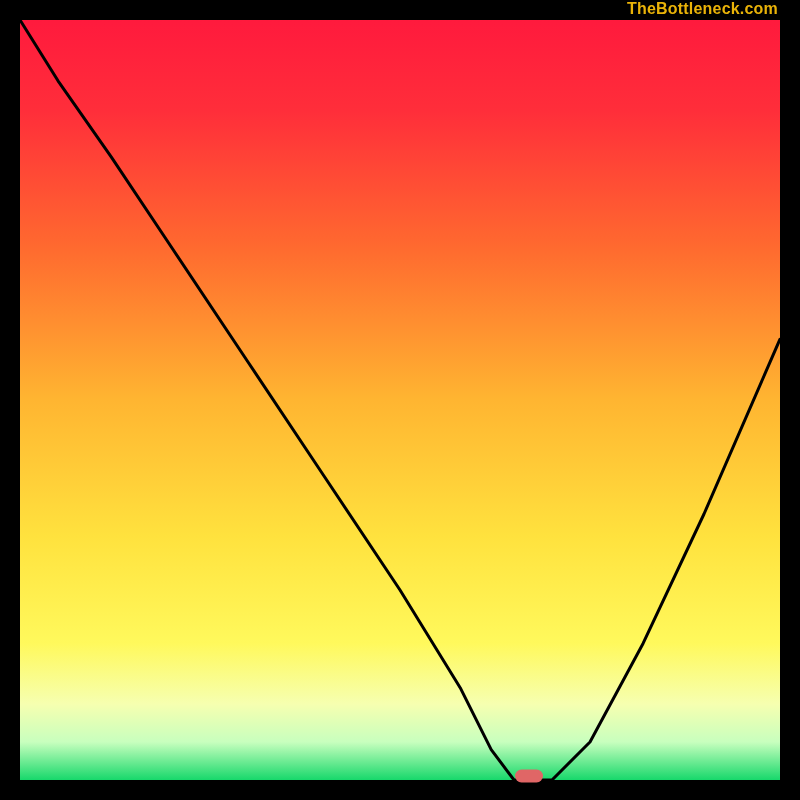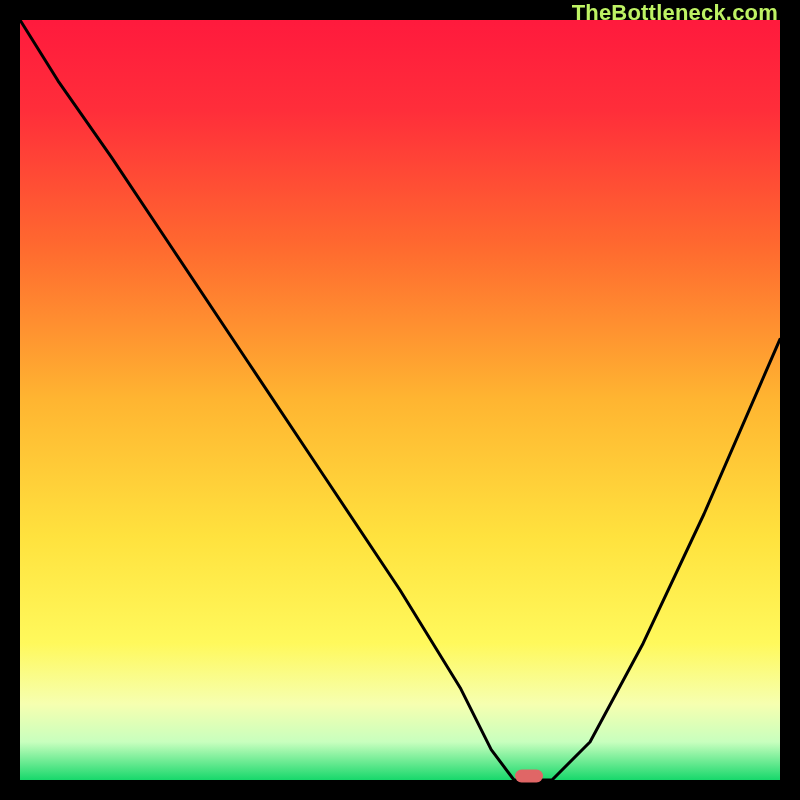--- a/index.html
+++ b/index.html
@@ -23,23 +23,23 @@
     position: absolute;
     left: 0;
     top: 0;
     width: 760px;
     height: 760px;
   }
   .watermark {
     position: absolute;
     top: 0;
     right: 22px;
-    font-size: 22px;
+    font-size: 16px;
     font-weight: 600;
-    color: #bef264;
+    color: #eab308;
     letter-spacing: 0.2px;
   }
   .marker {
     position: absolute;
     width: 28px;
     height: 13px;
     border-radius: 7px;
     background: #e06666;
     transform: translate(-50%, -50%);
   }

